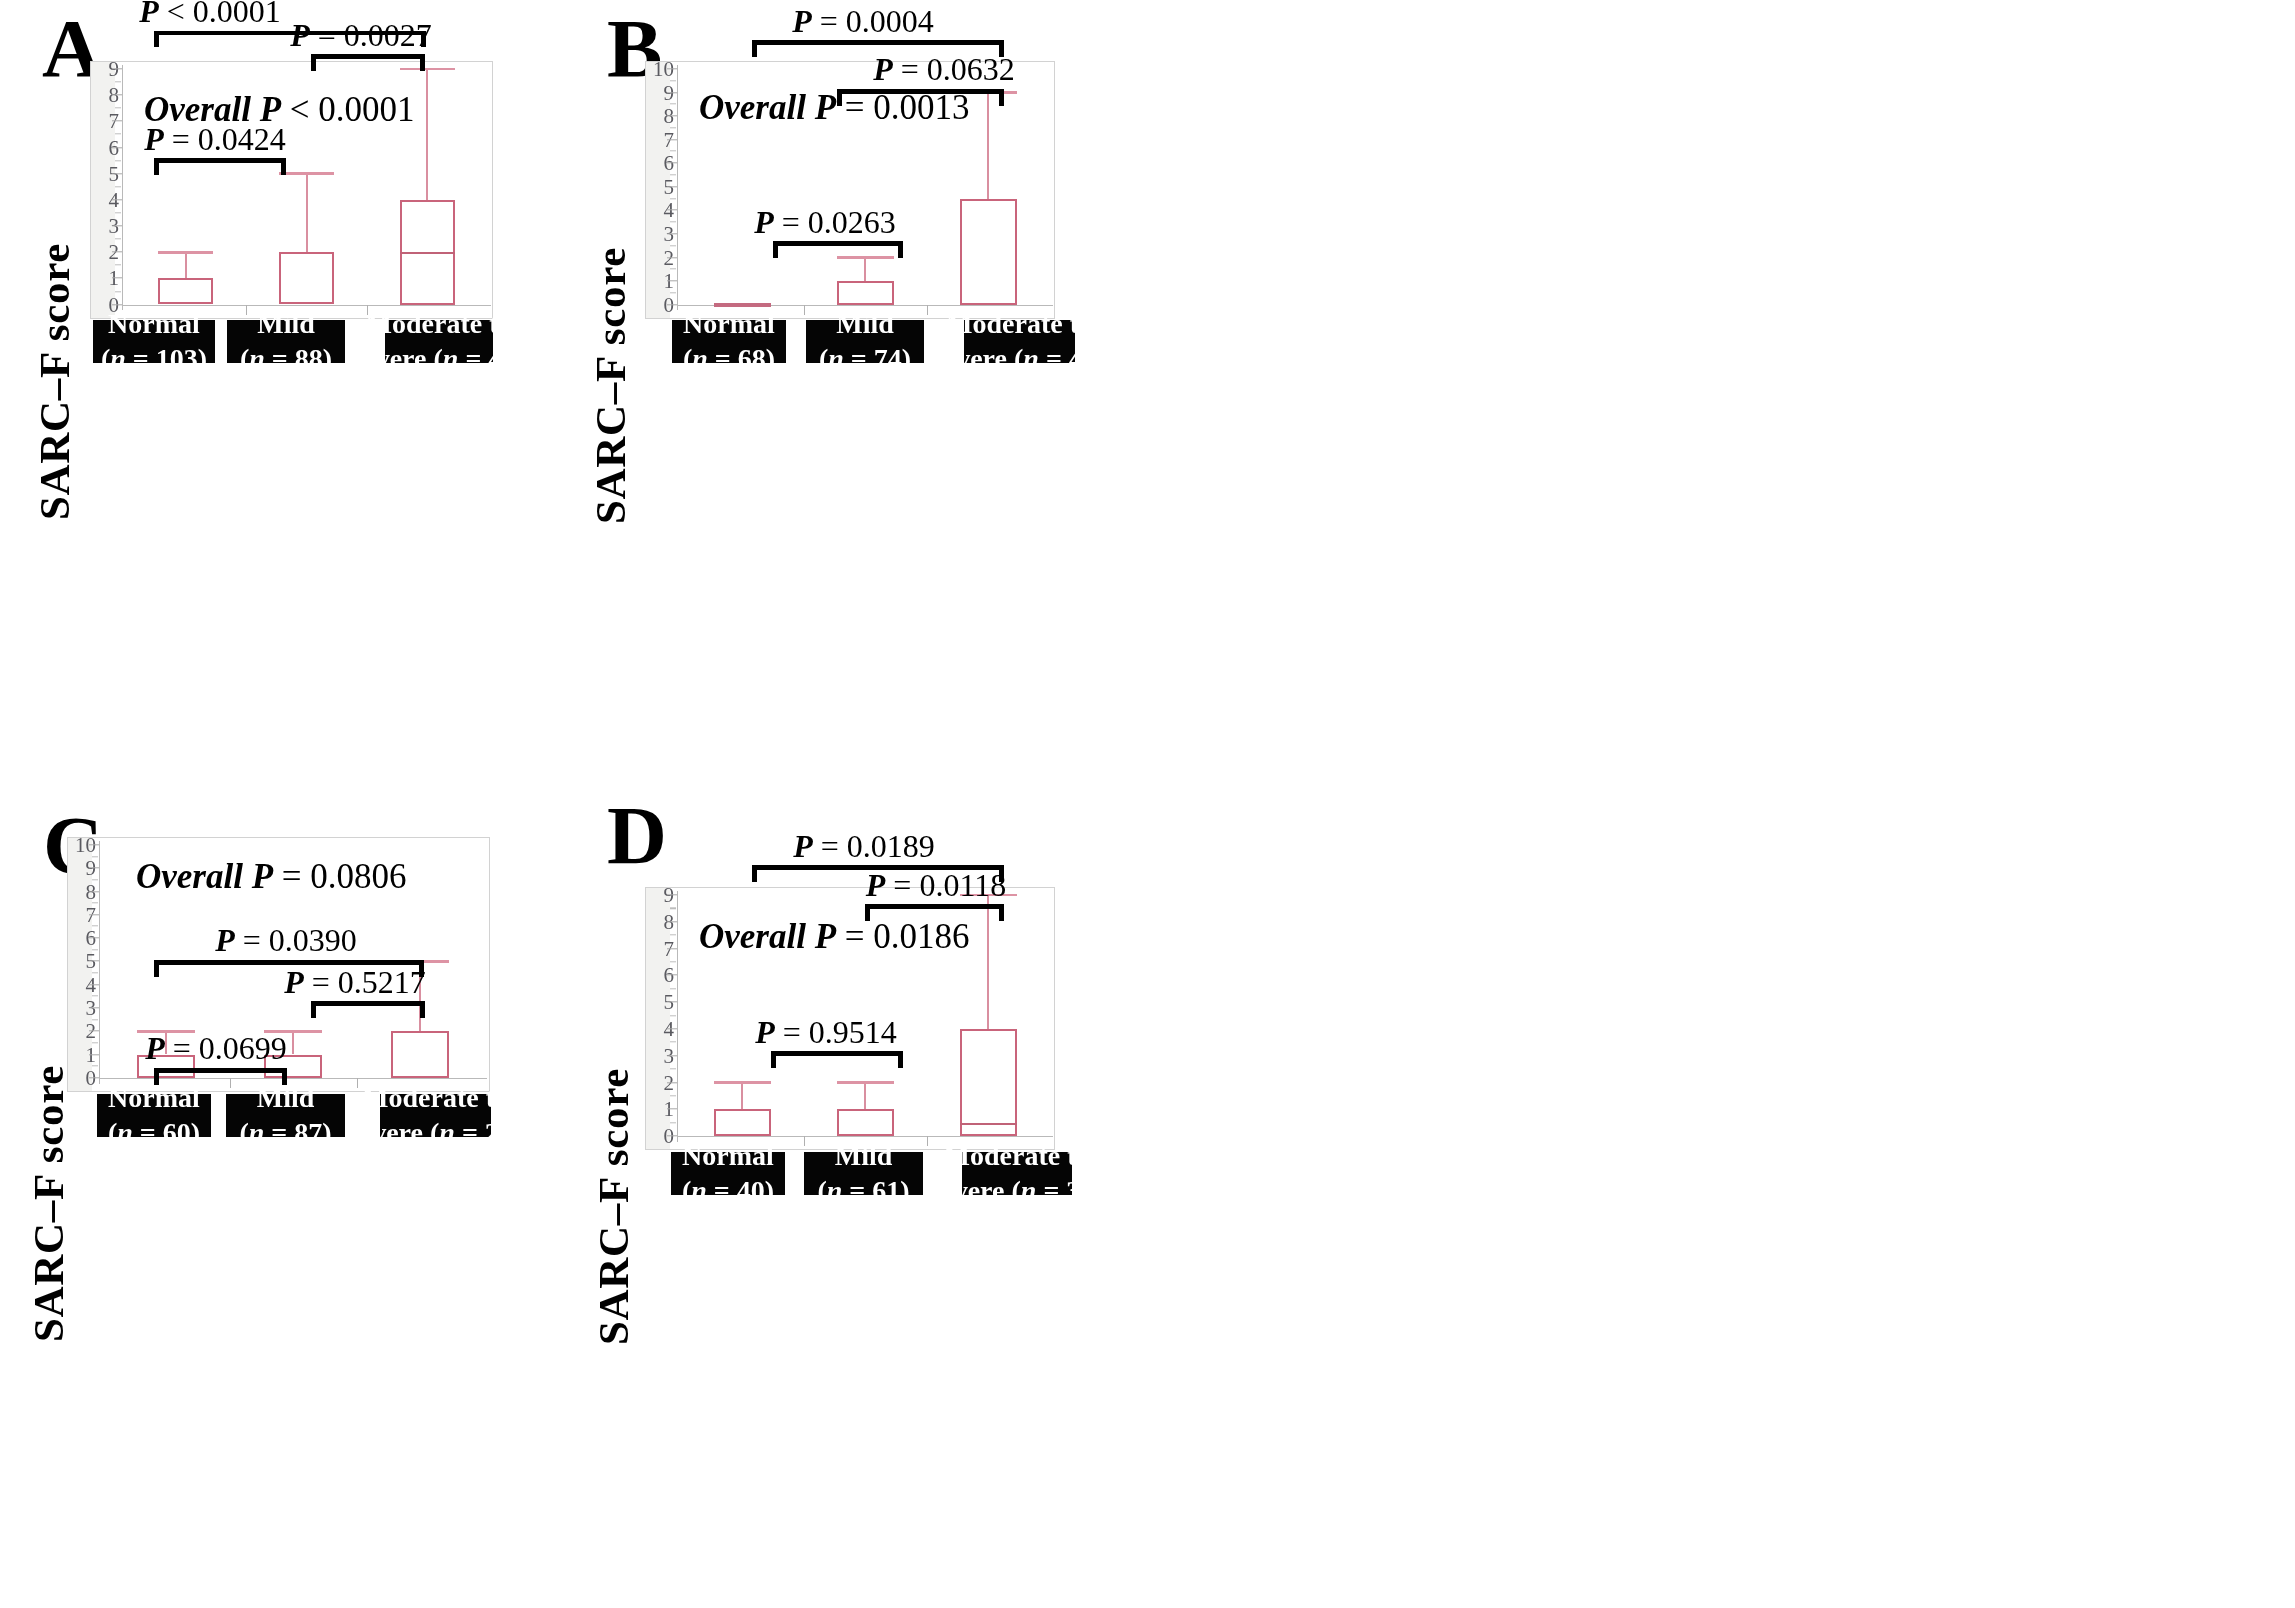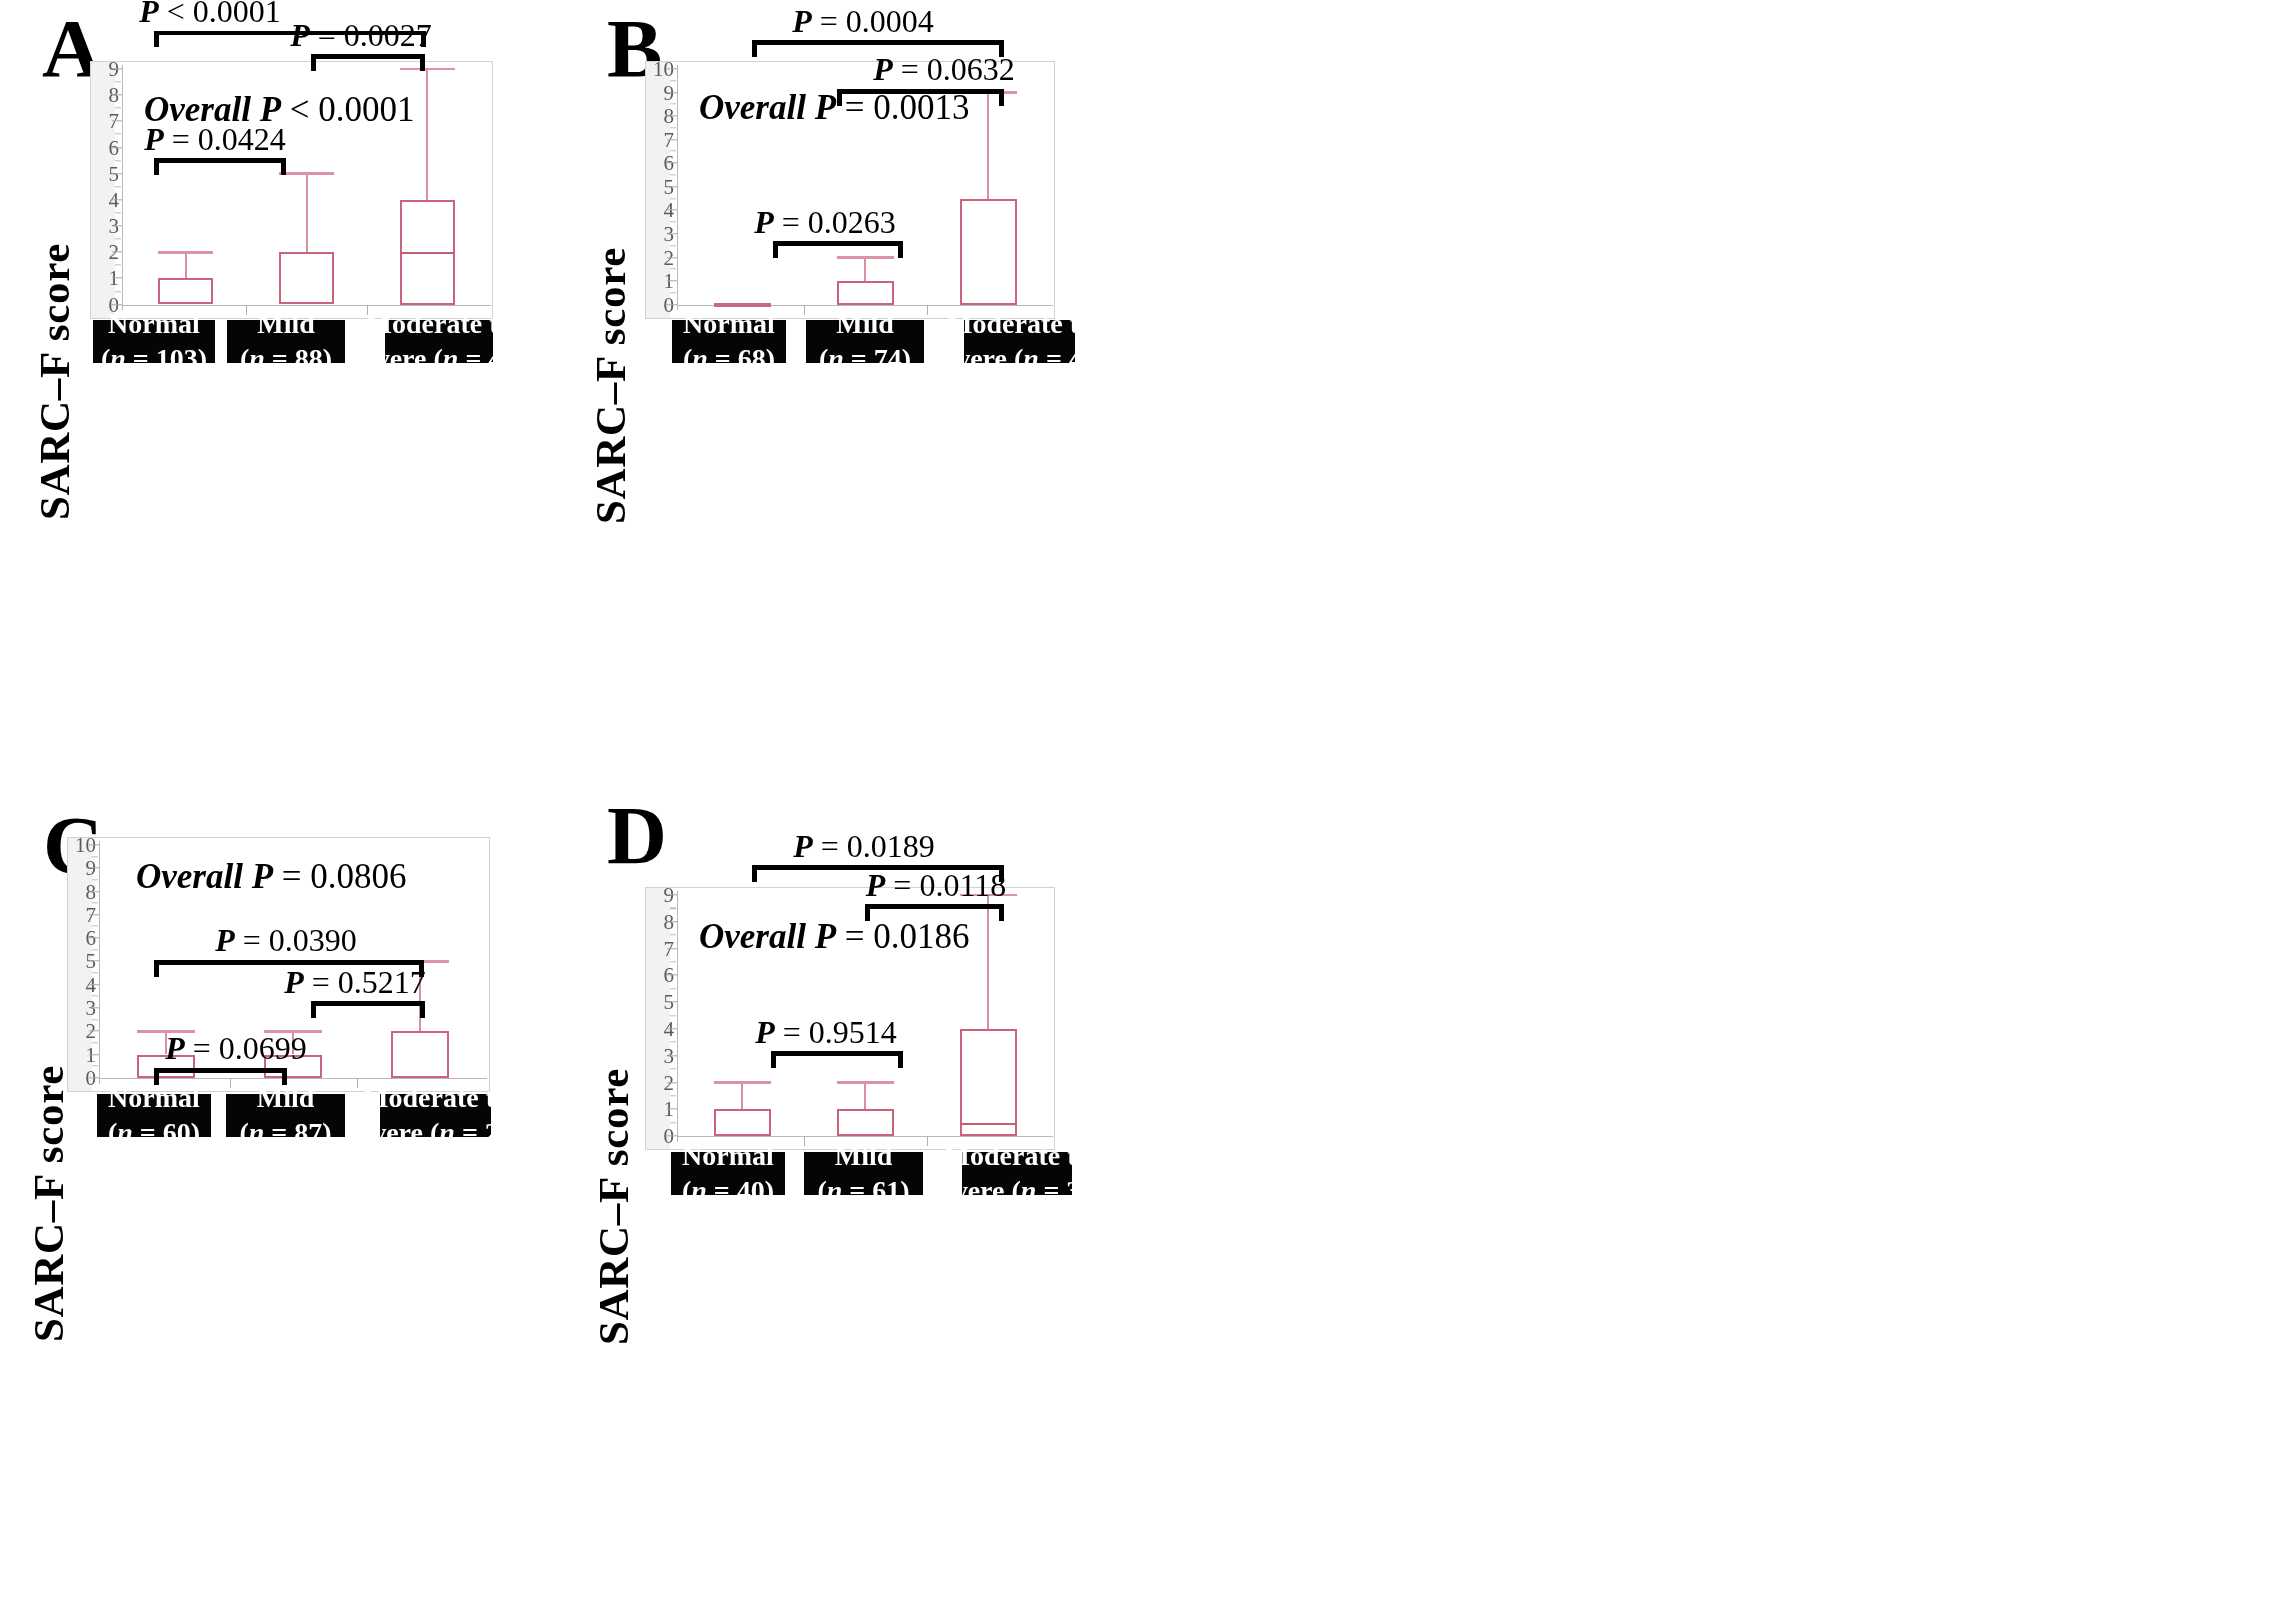--- a/index.html
+++ b/index.html
@@ -408,21 +408,21 @@
         <div class="sig-top" style="width: 100%;"></div>
         <div class="sig-left" style="left: 0px; height: 16.6px;"></div>
         <div class="sig-right" style="right: 0px; height: 16.6px;"></div>
       </div>
       <div class="sig-label" style="left: 355px; top: 964px;"><i>P</i> = 0.5217</div>
       <div class="sig-bracket" style="left: 154px; top: 1068px; width: 133px; height: 21px;">
         <div class="sig-top" style="width: 100%;"></div>
         <div class="sig-left" style="left: 0px; height: 16.6px;"></div>
         <div class="sig-right" style="right: 0px; height: 16.6px;"></div>
       </div>
-      <div class="sig-label" style="left: 216px; top: 1030px; margin-left: 20px;"><i>P</i> = 0.0699</div>
+      <div class="sig-label" style="left: 216px; top: 1030px;"><i>P</i> = 0.0699</div>
       <div class="overall-p" style="left: 136px; top: 857px;"><span class="ov">Overall </span><span class="pv">P</span> = 0.0806</div>
       <div class="cat-box" style="left: 97px; top: 1094px; width: 114px; height: 43px;">
         <div class="l1">Normal</div>
         <div class="l2">(<em>n</em> = 60)</div>
       </div>
       <div class="cat-box" style="left: 226px; top: 1094px; width: 119px; height: 43px;">
         <div class="l1">Mild</div>
         <div class="l2">(<em>n</em> = 87)</div>
       </div>
       <div class="cat-box" style="left: 380px; top: 1094px; width: 111px; height: 43px;">

